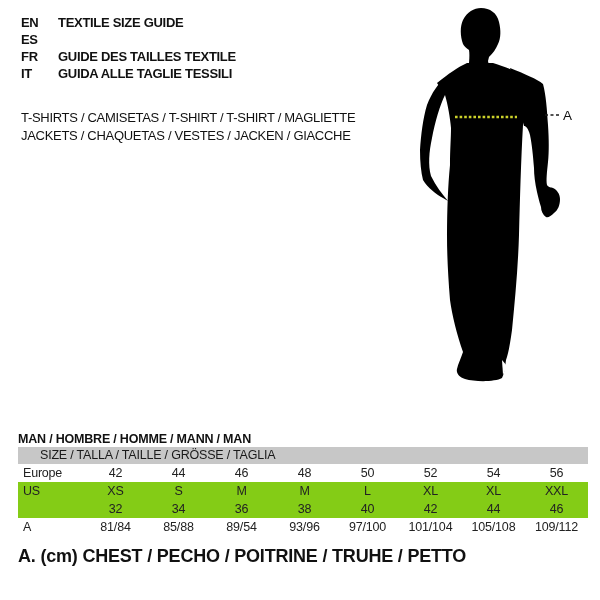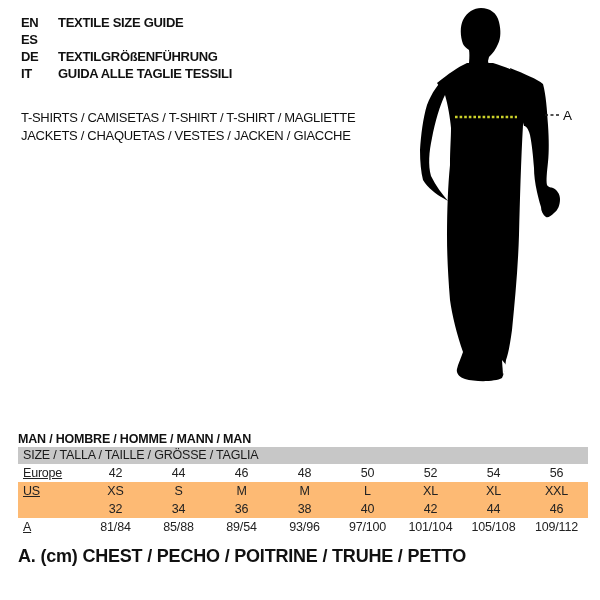--- a/index.html
+++ b/index.html
@@ -14,44 +14,44 @@
   .lang-code{width:37px;}
   
   .cat-block{position:absolute;left:21px;top:109px;}
   .cat-line{height:17.5px;line-height:17.5px;font-size:13px;font-weight:normal;letter-spacing:-0.3px;white-space:nowrap;}
   
   .figure-wrap{position:absolute;left:390px;top:0;width:210px;height:410px;}
   
   .man-label{position:absolute;left:18px;top:432px;font-size:12.5px;font-weight:bold;letter-spacing:-0.2px;}
   
   .size-table{position:absolute;left:18px;top:447px;width:570px;font-size:12.5px;letter-spacing:-0.2px;}
-  .st-header{background:#c7c7c7;height:17px;line-height:17px;padding-left:5px;color:#1a1a1a;}
+  .st-header{background:#c7c7c7;height:17px;line-height:17px;padding-left:22px;color:#1a1a1a;}
   .st-row{display:flex;height:18px;line-height:18px;color:#222;}
-  .st-row.stripe{background:#fdba74;}
-  .st-label{width:66px;padding-left:5px;box-sizing:border-box;text-decoration:underline;}
+  .st-row.stripe{background:#84cc16;}
+  .st-label{width:66px;padding-left:5px;box-sizing:border-box;}
   .st-cell{flex:1;text-align:center;}
   
   .footnote{position:absolute;left:18px;top:546px;font-size:18px;font-weight:bold;letter-spacing:-0.2px;}
 </style>
 </head>
 <body>
 
 <div id="canvas">
 
   <div class="lang-block">
     <div class="lang-row">
       <span class="lang-code">EN</span>
       <span>TEXTILE SIZE GUIDE</span>
     </div>
     <div class="lang-row">
       <span class="lang-code">ES</span>
     </div>
     <div class="lang-row">
-      <span class="lang-code">DE</span>
-      <span>TEXTILGRÖßENFÜHRUNG</span>
+      <span class="lang-code">FR</span>
+      <span>GUIDE DES TAILLES TEXTILE</span>
     </div>
     <div class="lang-row">
       <span class="lang-code">IT</span>
       <span>GUIDA ALLE TAGLIE TESSILI</span>
     </div>
   </div>
 
   <div class="cat-block">
     <div class="cat-line">T-SHIRTS / CAMISETAS / T-SHIRT / T-SHIRT / MAGLIETTE</div>
     <div class="cat-line">JACKETS / CHAQUETAS / VESTES / JACKEN / GIACCHE</div>

